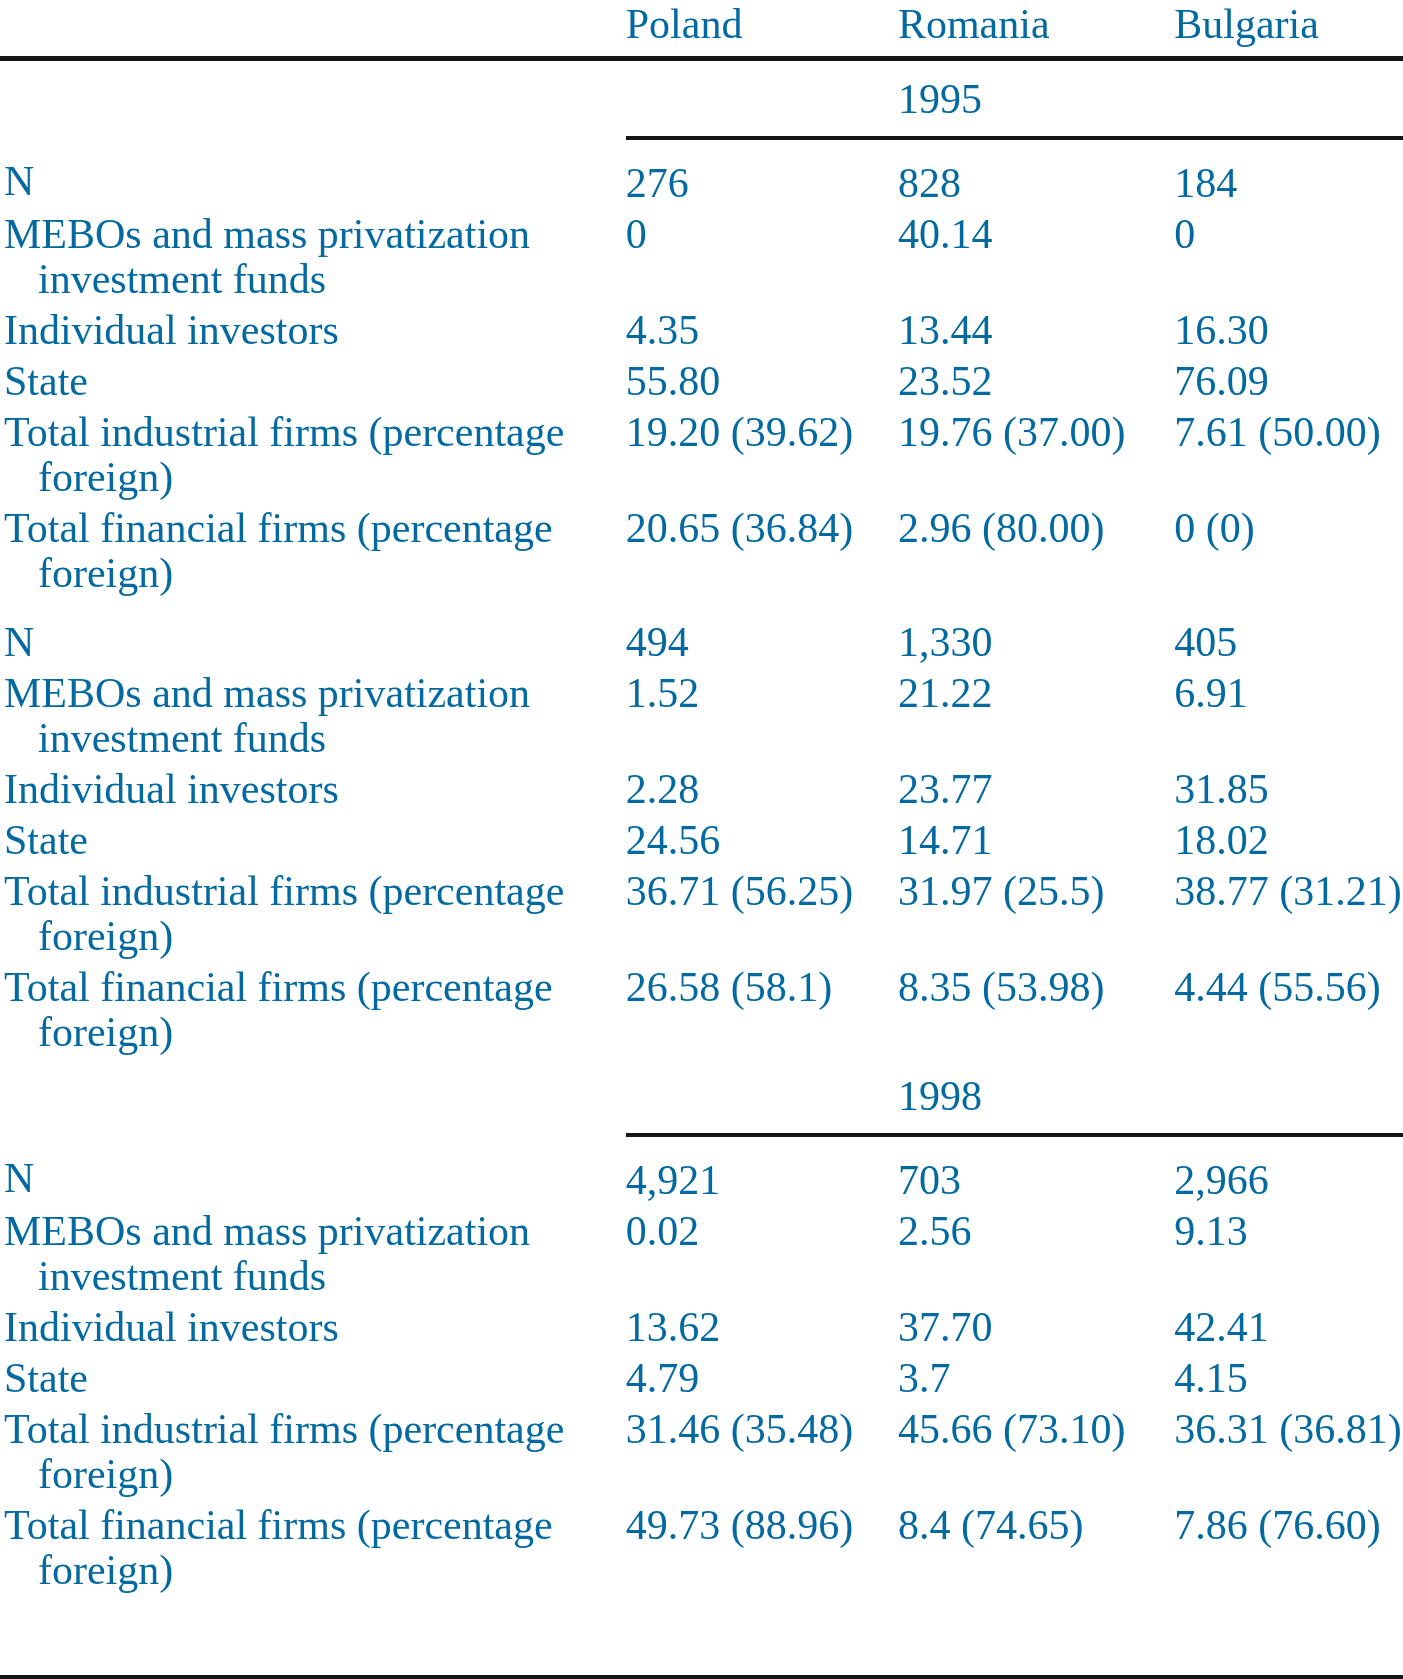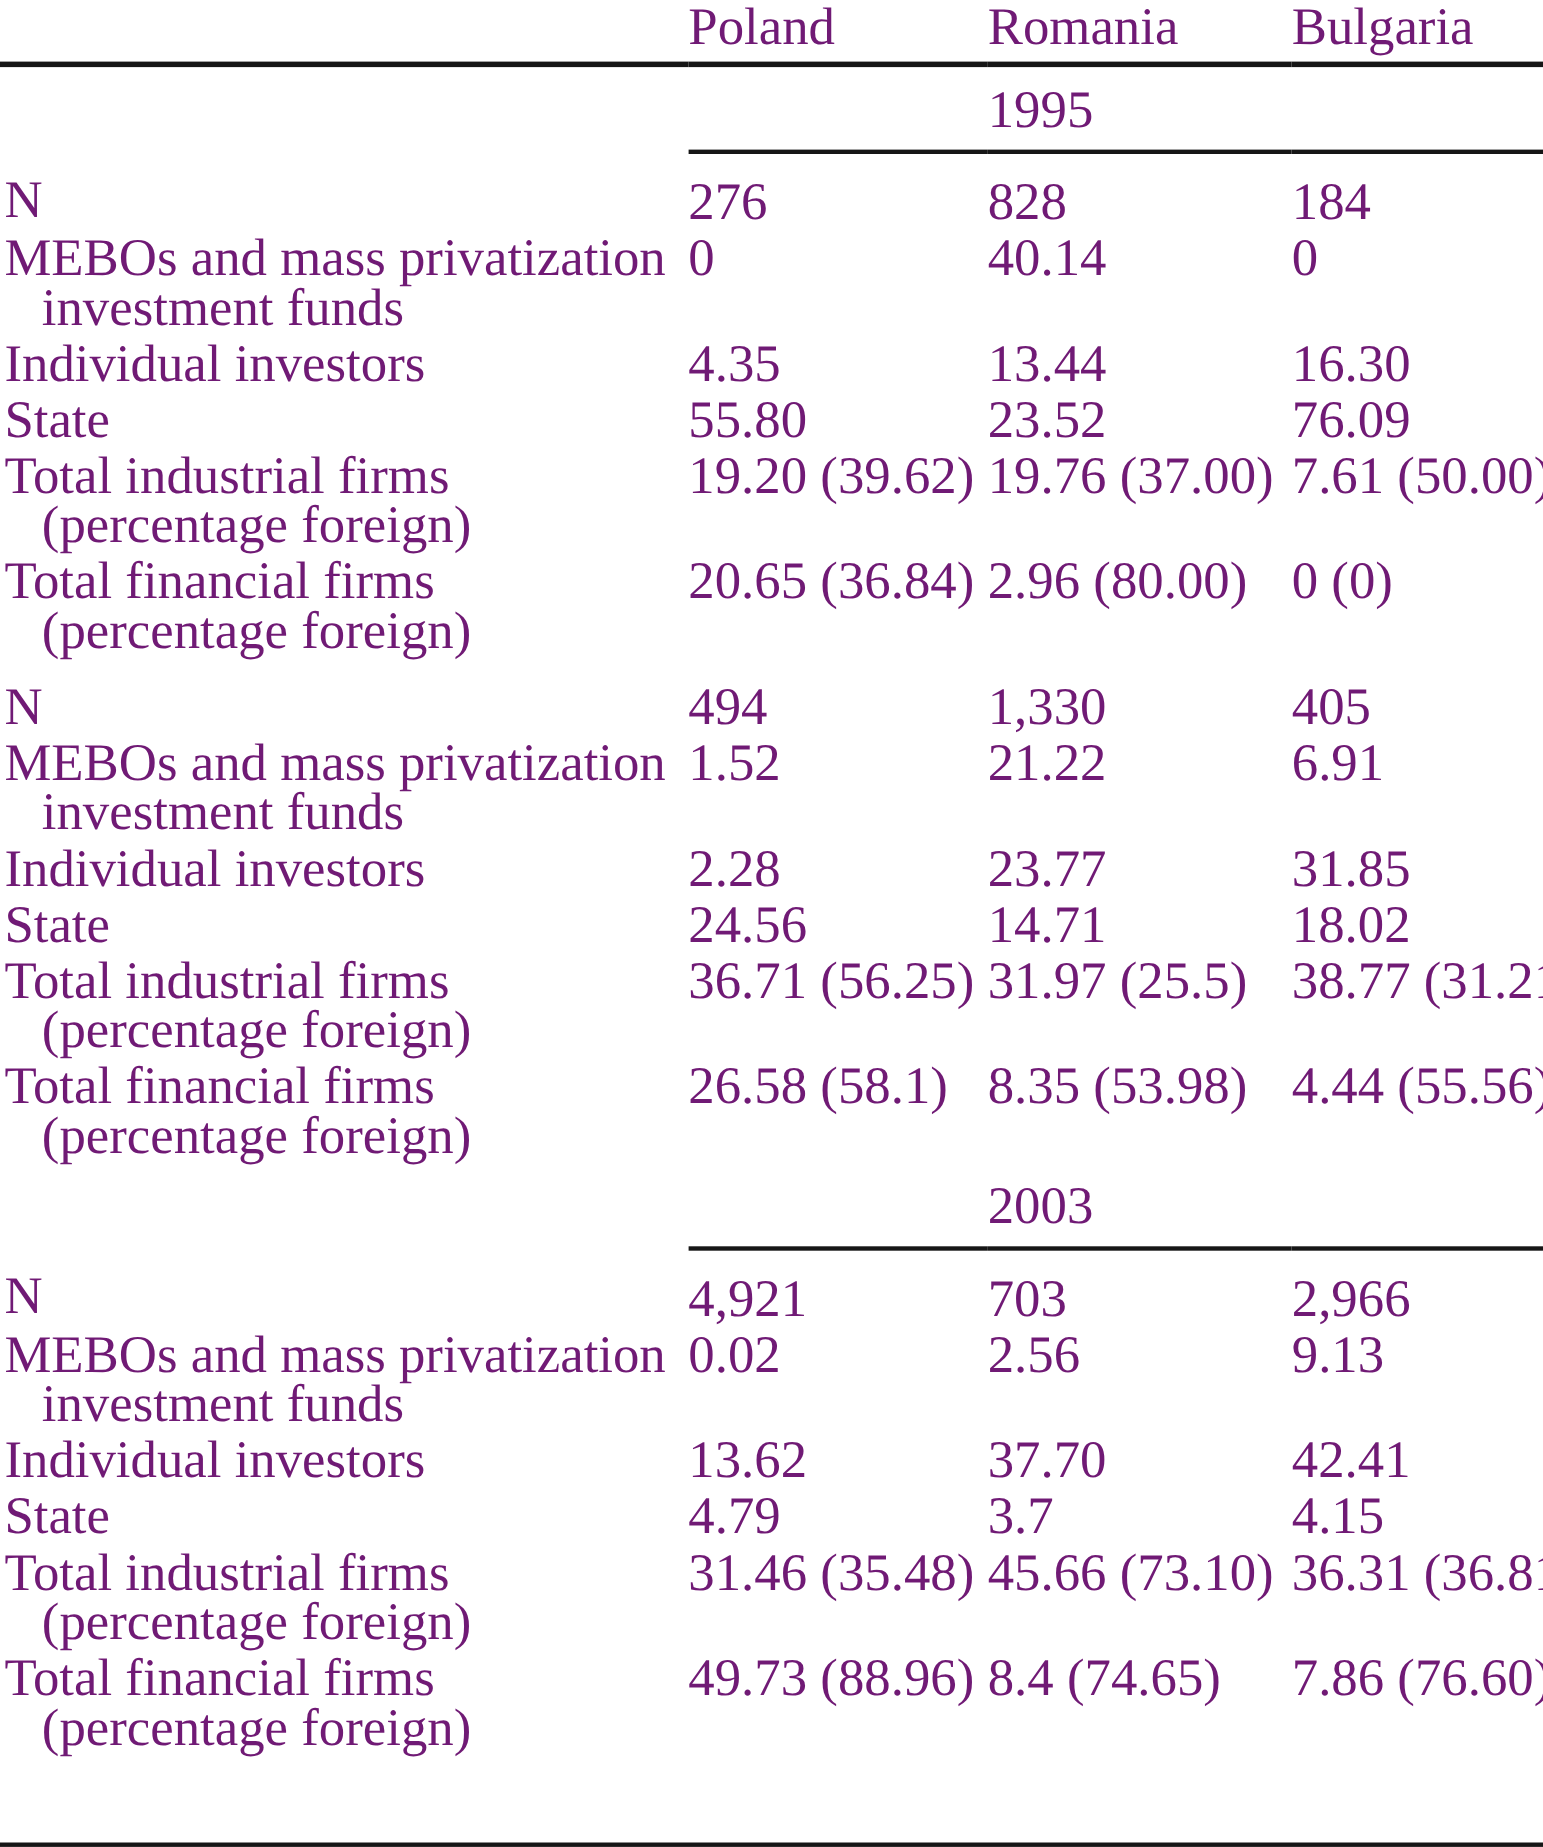--- a/index.html
+++ b/index.html
@@ -2,23 +2,23 @@
 <html><head>
 <meta charset="utf-8">
 <style>
   html, body { margin: 0; padding: 0; background: #ffffff; }
   .page {
     position: relative;
     width: 1403px;
     height: 1679px;
     overflow: hidden;
     background: #ffffff;
-    color: #701a75;
+    color: #0369a1;
     font-family: "Liberation Serif", "DejaVu Serif", serif;
-    font-size: 48px;
+    font-size: 42px;
     line-height: 45px;
   }
   table.data-table {
     border-collapse: collapse;
     width: 100%;
     table-layout: fixed;
   }
   col.c-label { width: 44.6%; }
   col.c-poland { width: 19.4%; }
   col.c-romania { width: 19.7%; }
@@ -152,21 +152,21 @@
       <tr>
         <td class="lbl">Total financial firms (percentage foreign)</td>
         <td class="val">26.58 (58.1)</td>
         <td class="val">8.35 (53.98)</td>
         <td class="val">4.44 (55.56)</td>
       </tr>
 
       <tr class="year-row">
         <td class="yr-spacer"></td>
         <td></td>
-        <td>2003</td>
+        <td>1998</td>
         <td></td>
       </tr>
       <tr class="first-row">
         <td class="lbl">N</td>
         <td class="val">4,921</td>
         <td class="val">703</td>
         <td class="val">2,966</td>
       </tr>
       <tr>
         <td class="lbl">MEBOs and mass privatization investment funds</td>

